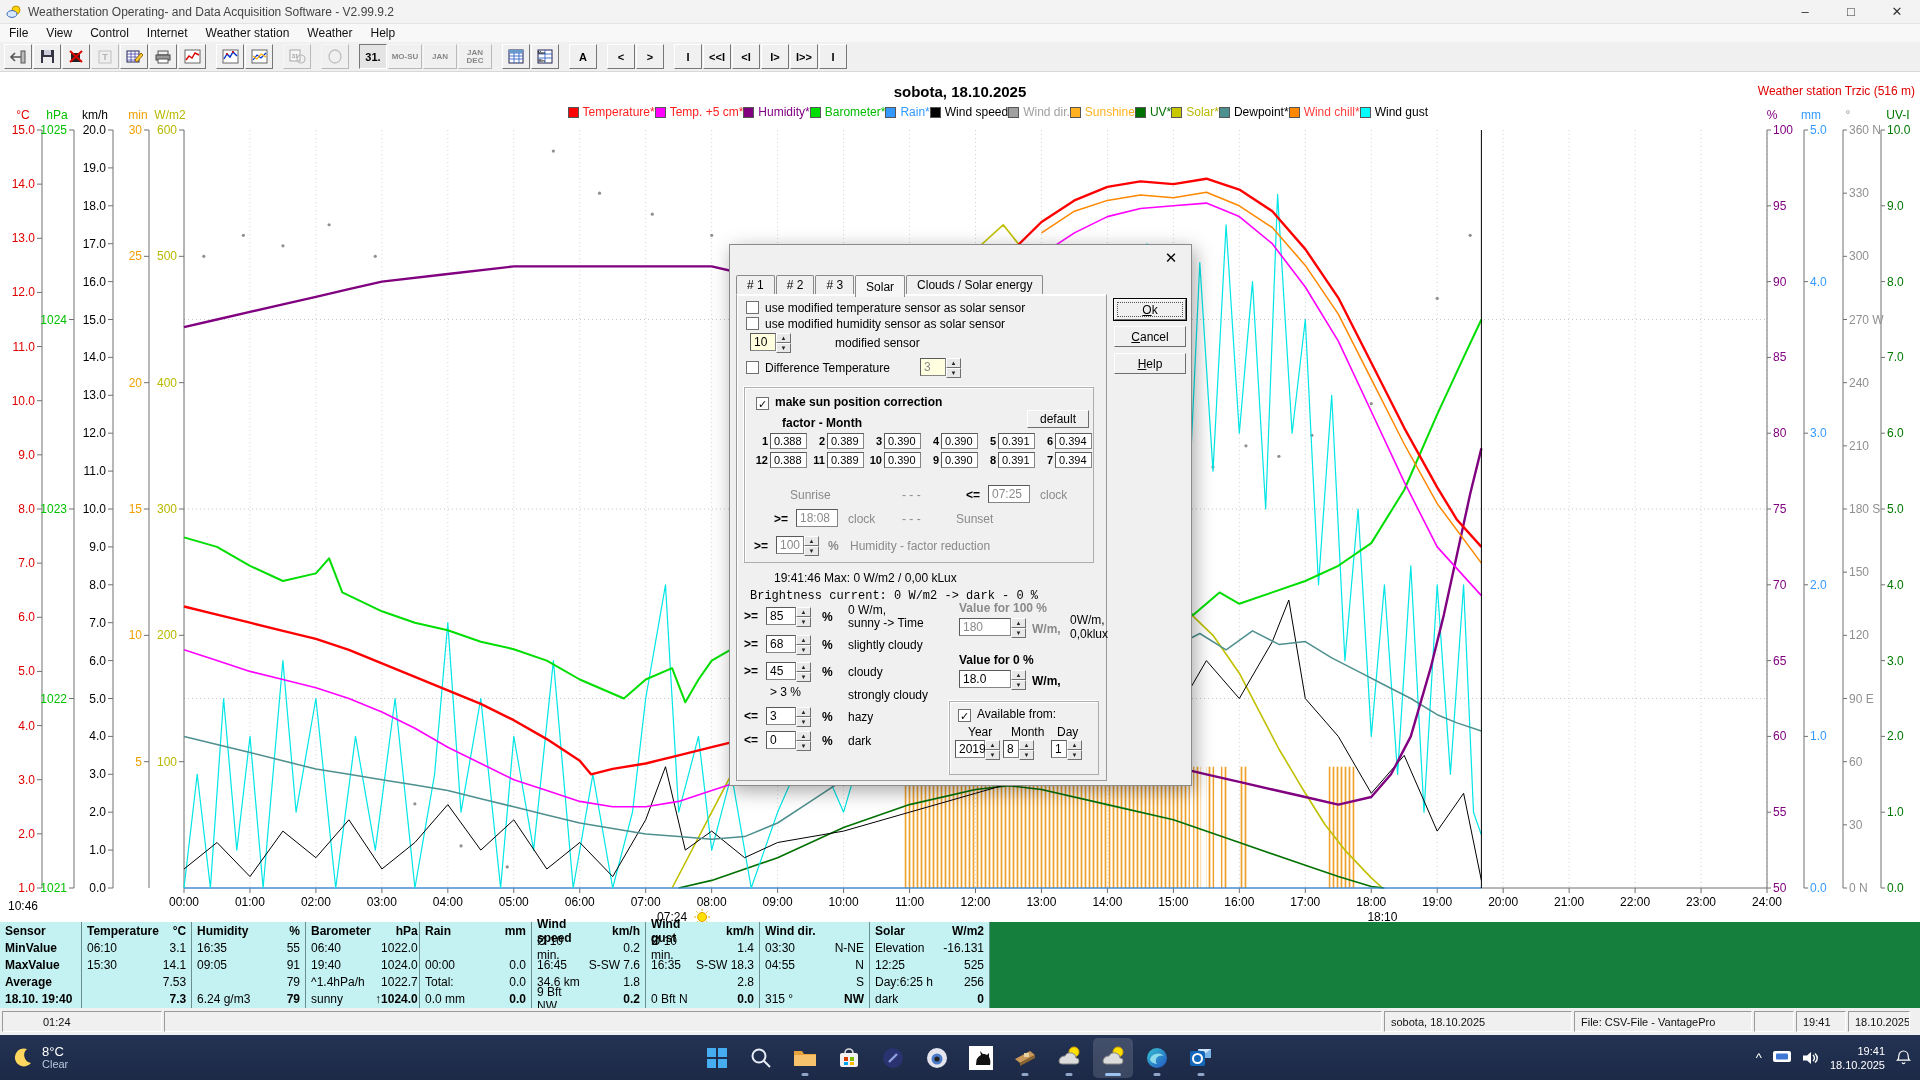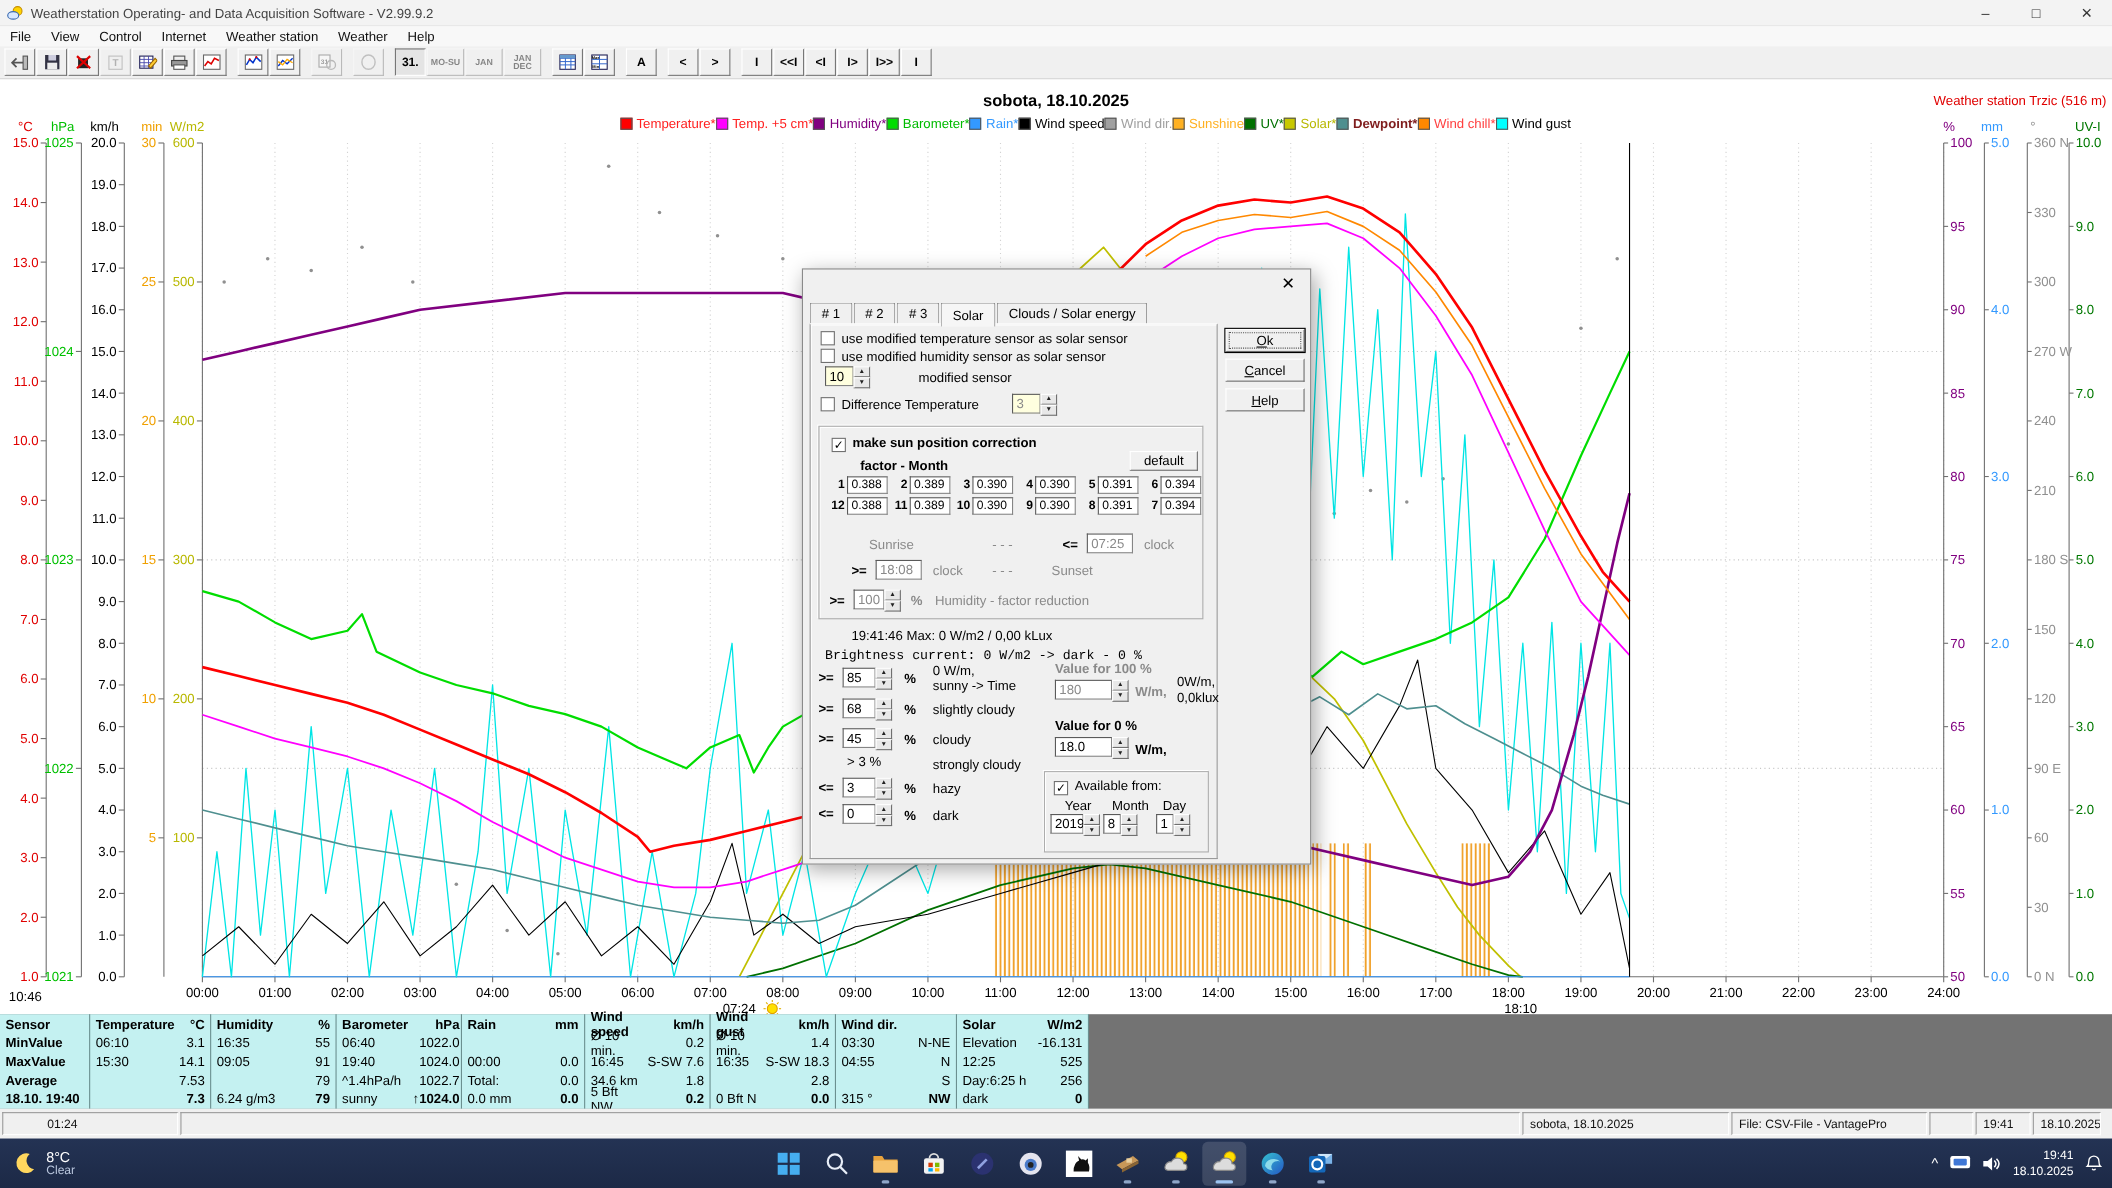--- a/index.html
+++ b/index.html
@@ -27,21 +27,21 @@
   
   #chart-svg{position:absolute;left:0;top:0;z-index:1;}
   #chart-title{position:absolute;left:0;top:83px;width:1920px;text-align:center;font-size:15px;
     font-weight:bold;color:#000;z-index:5;}
   #station-label{position:absolute;right:5px;top:84px;font-size:12px;color:#e00000;z-index:5;}
   #legend{position:absolute;left:188px;top:105px;width:1240px;display:flex;justify-content:flex-end;
     z-index:5;font-size:12px;}
   .leg-item{display:flex;align-items:center;white-space:nowrap;}
   .leg-sw{width:11px;height:11px;margin-right:4px;border:1px solid #555;}
   
-  #table-region{position:absolute;left:0;top:922px;width:1920px;height:86px;background:#737373;z-index:10;}
+  #table-region{position:absolute;left:0;top:922px;width:1920px;height:86px;background:#15803d;z-index:10;}
   #bottom-table{position:absolute;left:0;top:0;height:86px;background:#c4f1f1;display:flex;
     font-size:12px;color:#000;}
   .tg{border-right:1px solid #6b8f8f;padding:1px 5px 0 5px;display:grid;
     grid-template-columns:1fr auto;grid-auto-rows:16.8px;column-gap:4px;align-items:center;}
   .tg .h{font-weight:bold;}
   .tg .r{text-align:right;}
   .tg .b{font-weight:bold;}
   
   #statusbar{position:absolute;left:0;top:1008px;width:1920px;height:27px;background:#f0f0f0;z-index:10;
     display:flex;align-items:center;padding:0 2px;font-size:11px;color:#111;}
@@ -584,21 +584,21 @@
     <span class="leg-item">
       <span class="leg-sw" style="background: rgb(0, 112, 0);"></span>
       <span style="color: rgb(0, 112, 0);">UV*</span>
     </span>
     <span class="leg-item">
       <span class="leg-sw" style="background: rgb(200, 200, 0);"></span>
       <span style="color: rgb(184, 184, 0);">Solar*</span>
     </span>
     <span class="leg-item">
       <span class="leg-sw" style="background: rgb(78, 143, 143);"></span>
-      <span style="color: #7f1d1d; font-weight: bold;">Dewpoint*</span>
+      <span style="color: #000000;">Dewpoint*</span>
     </span>
     <span class="leg-item">
       <span class="leg-sw" style="background: rgb(255, 136, 0);"></span>
       <span style="color: rgb(255, 64, 64);">Wind chill*</span>
     </span>
     <span class="leg-item">
       <span class="leg-sw" style="background: rgb(0, 255, 255);"></span>
       <span style="color: rgb(0, 0, 0);">Wind gust</span>
     </span>
   </div>
@@ -662,21 +662,21 @@
       </div>
       <div class="tg" style="width: 114px;">
         <div class="h">Wind speed</div>
         <div class="h r">km/h</div>
         <div>Ø 10 min.</div>
         <div class="r">0.2</div>
         <div>16:45</div>
         <div class="r">S-SW 7.6</div>
         <div>34.6 km</div>
         <div class="r">1.8</div>
-        <div>5 Bft NW</div>
+        <div>9 Bft NW</div>
         <div class="r b">0.2</div>
       </div>
       <div class="tg" style="width: 114px;">
         <div class="h">Wind gust</div>
         <div class="h r">km/h</div>
         <div>Ø 10 min.</div>
         <div class="r">1.4</div>
         <div>16:35</div>
         <div class="r">S-SW 18.3</div>
         <div></div>

